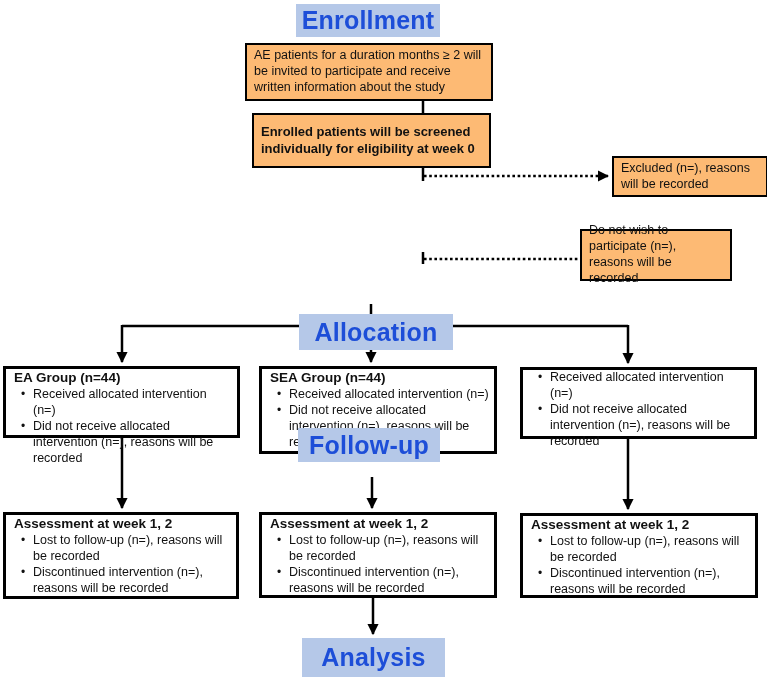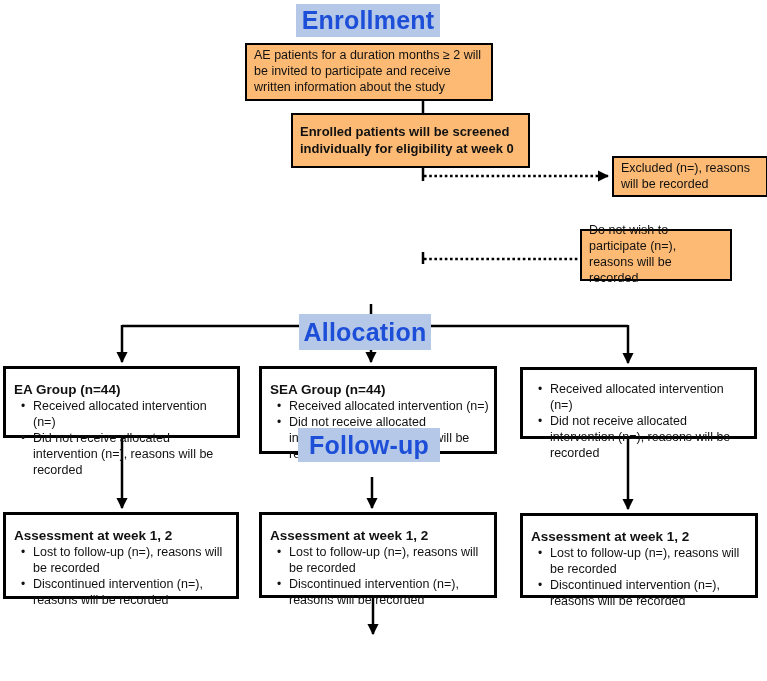--- a/index.html
+++ b/index.html
@@ -12,24 +12,24 @@
   .badge{
     position:absolute;box-sizing:border-box;border-radius:0;
     background:#b5c8e8;color:#1d4ed8;font-weight:700;font-size:25px;
     display:flex;align-items:center;justify-content:center;letter-spacing:.2px;
   }
   .box{
     position:absolute;box-sizing:border-box;background:#fdba74;border:2.5px solid #000;
     display:flex;align-items:center;justify-content:center;text-align:left;
     font-size:12.5px;line-height:1.27;padding:2px 7px;
   }
-  .box.bold{font-weight:700;font-size:13px;margin-left:39px;}
+  .box.bold{font-weight:700;font-size:13px;}
   .lbox{
     position:absolute;box-sizing:border-box;background:#fff;border:3px solid #000;
-    font-size:12.5px;line-height:1.27;padding:12px 5px 2px 7px;
+    font-size:12.5px;line-height:1.27;padding:0 5px 2px 7px;
   }
   .lbox .ltitle{font-weight:700;font-size:13.5px;margin:0 0 1px 1px;}
   .bullet{display:flex;}
   .bullet .dot{flex:0 0 20px;text-align:center;font-size:12px;line-height:1.32;}
   .bullet .btxt{flex:1 1 auto;}
 </style>
 </head>
 <body>
 
 <div class="canvas">
@@ -66,21 +66,21 @@
   <div class="box" style="left:245px;top:43px;width:248px;height:58px">AE patients for a duration months ≥ 2 will be invited to participate and receive written information about the study</div>
 
   <div class="box bold" style="left:252px;top:113px;width:239px;height:55px">Enrolled patients will be screened individually for eligibility at week 0</div>
 
   <div class="box" style="left:612px;top:156px;width:156px;height:41px">Excluded (n=), reasons will be recorded</div>
 
 
   <div class="box" style="left:580px;top:229px;width:152px;height:52px">Do not wish to participate (n=), reasons will be recorded</div>
 
 
-  <div class="badge" style="left:299px;top:314px;width:132px;height:36px">Allocation</div>
+  <div class="badge" style="left:299px;top:314px;width:154px;height:36px">Allocation</div>
 
   <div class="lbox" style="left:3px;top:366px;width:237px;height:72px">
     <div class="ltitle">EA Group (n=44)</div>
     <div class="bullet">
       <span class="dot">•</span>
       <span class="btxt">Received allocated intervention (n=)</span>
     </div>
     <div class="bullet">
       <span class="dot">•</span>
       <span class="btxt">Did not receive allocated intervention (n=), reasons will be recorded</span>
@@ -141,14 +141,15 @@
     <div class="bullet">
       <span class="dot">•</span>
       <span class="btxt">Lost to follow-up (n=), reasons will be recorded</span>
     </div>
     <div class="bullet">
       <span class="dot">•</span>
       <span class="btxt">Discontinued intervention (n=), reasons will be recorded</span>
     </div>
   </div>
 
+  <div class="badge" style="left:302px;top:638px;width:143px;height:39px">Analysis</div>
 
 </div>
 
 </body></html>

